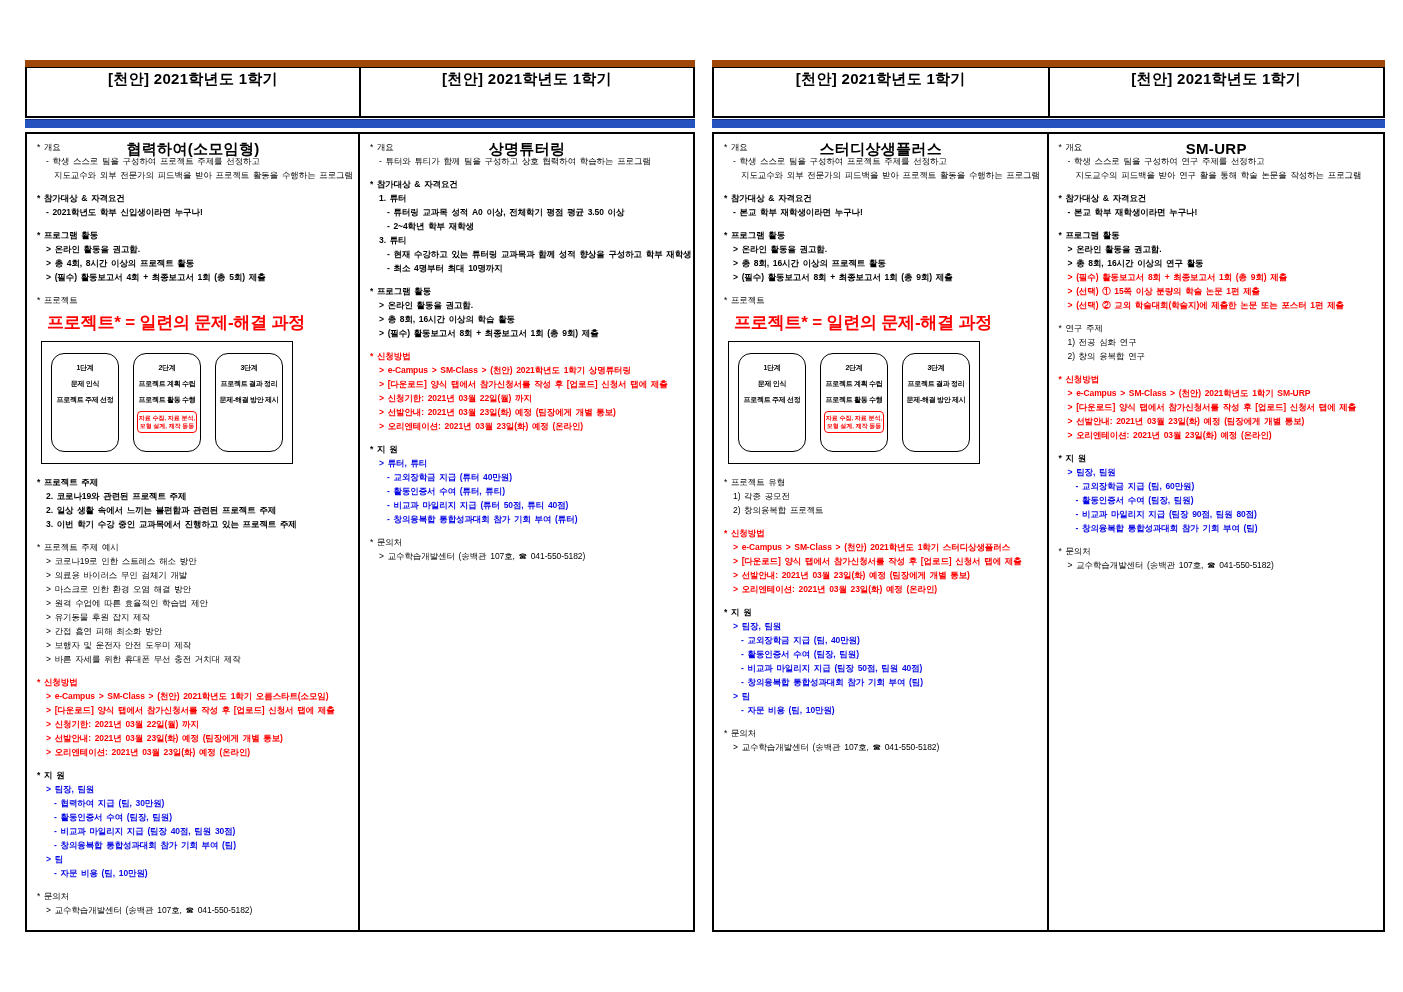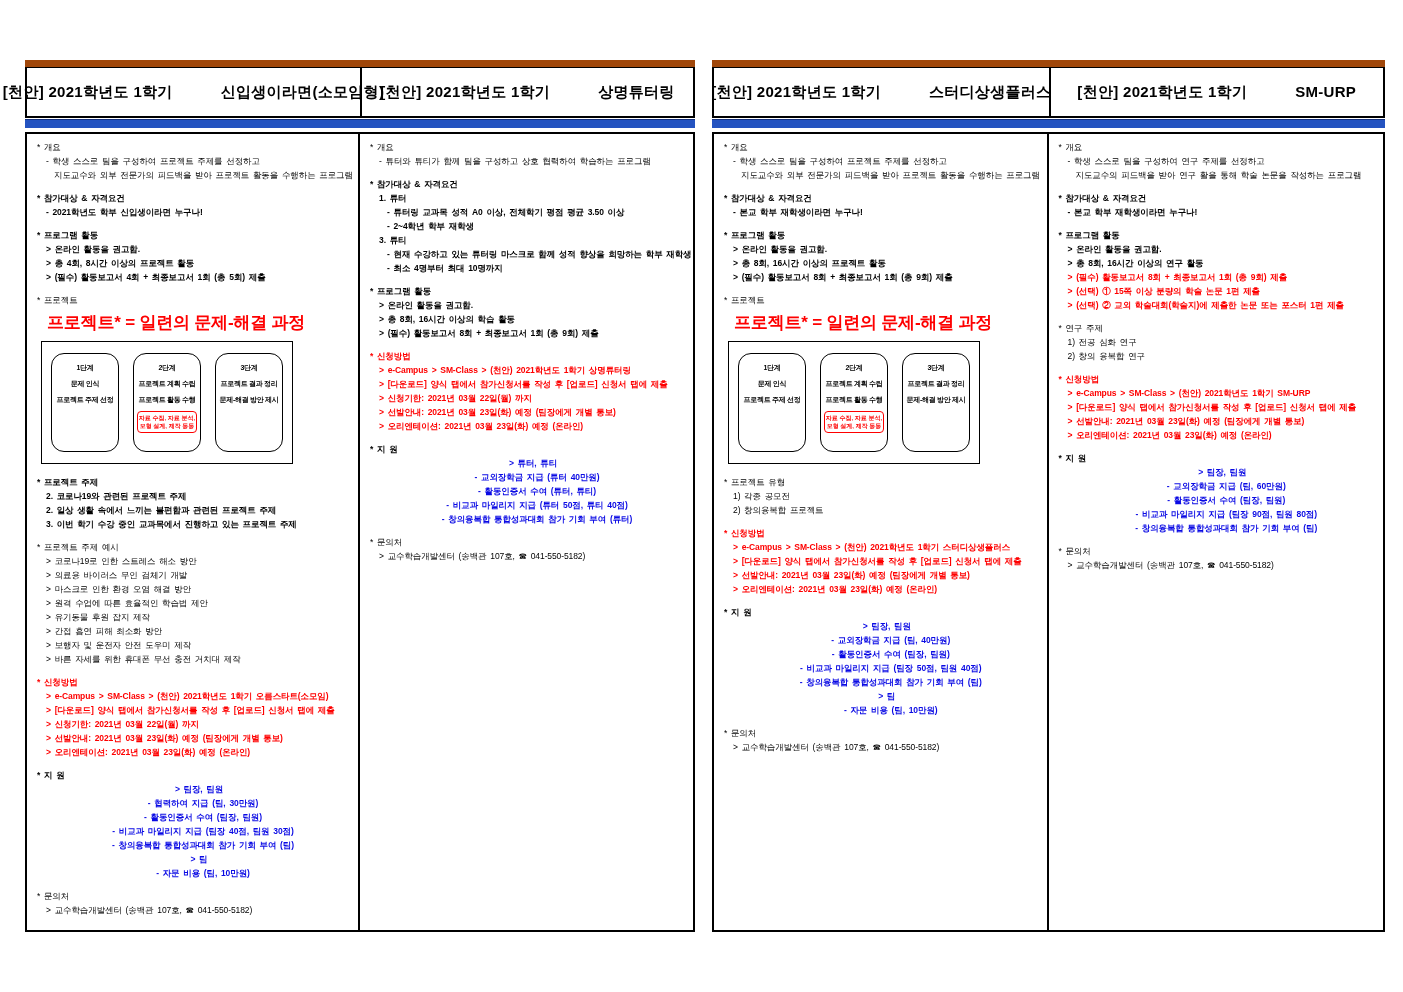--- a/index.html
+++ b/index.html
@@ -3,31 +3,31 @@
 <meta charset="utf-8">
 <style>
   html,body{margin:0;padding:0;background:#ffffff;}
   #canvas{position:relative;width:1403px;height:992px;background:#ffffff;overflow:hidden;
           font-family:"Liberation Sans", sans-serif;}
   .page{position:absolute;top:60px;}
   #page-0{left:25px;width:670px;}
   #page-1{left:712px;width:673px;}
   .topbar{height:7px;background:#A0470A;}
   .header-row{display:flex;border:2px solid #000;border-top:1px solid #000;height:48px;background:#fff;}
-  .hcell{width:50%;display:flex;flex-direction:row;justify-content:center;align-items:center;gap:48px;}
+  .hcell{width:50%;display:flex;flex-direction:column;justify-content:space-between;align-items:center;gap:48px;}
   .hcell:first-child{border-right:2px solid #000;}
   .htext{font-size:15px;font-weight:bold;color:#000;line-height:22px;letter-spacing:0.3px;white-space:nowrap;}
   .bluebar{height:8px;background:#2453C0;margin-top:1px;border-top:1px solid #16317e;}
   .body-row{display:flex;border:2px solid #000;height:796px;margin-top:4px;background:#fff;}
   .bcell{width:50%;padding:6px 6px 0 8px;overflow:hidden;box-sizing:border-box;}
   .bcell:first-child{border-right:2px solid #000;}
   .ln{font-size:8.5px;line-height:14px;color:#000;white-space:nowrap;word-spacing:1.5px;letter-spacing:-0.1px;}
   .b{font-weight:bold;}
   .red{color:#FE0000;}
-  .blue{color:#0A0AE4;text-align:center;}
+  .blue{color:#0A0AE4;}
   .i0{padding-left:2px;}
   .i1{padding-left:11px;}
   .i2{padding-left:19px;}
   .gap{height:9px;}
   
   .dg{margin:4px 0 2px 2px;}
   .dg-title{color:#FE0000;font-weight:bold;font-size:17px;margin:4px 0 7px 10px;letter-spacing:-0.2px;white-space:nowrap;}
   .dg-box{width:232px;border:1.5px solid #000;margin-left:4px;padding:11px 9px;display:flex;justify-content:space-between;background:#fff;}
   .dg-stage{border:1.5px solid #000;border-radius:13px;width:66px;height:88px;font-size:7px;font-weight:bold;
             text-align:center;padding-top:9px;box-sizing:content-box;color:#000;}
@@ -38,21 +38,21 @@
 </head>
 <body>
 
 <div id="canvas">
 
   <div class="page" id="page-0">
     <div class="topbar" style="background: rgb(160, 71, 10);"></div>
     <div class="header-row">
       <div class="hcell">
         <div class="htext">[천안] 2021학년도 1학기</div>
-        <div class="htext">신입생이라면(소모임형)</div>
+        <div class="htext">협력하여(소모임형)</div>
       </div>
       <div class="hcell">
         <div class="htext">[천안] 2021학년도 1학기</div>
         <div class="htext">상명튜터링</div>
       </div>
     </div>
     <div class="bluebar" style="background: rgb(36, 83, 192);"></div>
     <div class="body-row">
       <div class="bcell" id="body-0-0">
           <div class="ln i0">* 개요</div>
@@ -129,21 +129,21 @@
         </div>
       <div class="bcell" id="body-0-1">
           <div class="ln i0">* 개요</div>
           <div class="ln i1">- 튜터와 튜티가 함께 팀을 구성하고 상호 협력하여 학습하는 프로그램</div>
           <div class="gap"></div>
           <div class="ln b i0">* 참가대상 &amp; 자격요건</div>
           <div class="ln b i1">1. 튜터</div>
           <div class="ln b i2">- 튜터링 교과목 성적 A0 이상, 전체학기 평점 평균 3.50 이상</div>
           <div class="ln b i2">- 2~4학년 학부 재학생</div>
           <div class="ln b i1">3. 튜티</div>
-          <div class="ln b i2">- 현재 수강하고 있는 튜터링 마스크로 함께 성적 향상을 희망하는 학부 재학생</div>
+          <div class="ln b i2">- 현재 수강하고 있는 튜터링 교과목과 함께 성적 향상을 구성하고 학부 재학생</div>
           <div class="ln b i2">- 최소 4명부터 최대 10명까지</div>
           <div class="gap"></div>
           <div class="ln b i0">* 프로그램 활동</div>
           <div class="ln b i1">&gt; 온라인 활동을 권고함.</div>
           <div class="ln b i1">&gt; 총 8회, 16시간 이상의 학습 활동</div>
           <div class="ln b i1">&gt; (필수) 활동보고서 8회 + 최종보고서 1회 (총 9회) 제출</div>
           <div class="gap"></div>
           <div class="ln red b i0">* 신청방법</div>
           <div class="ln red b i1">&gt; e-Campus &gt; SM-Class &gt; (천안) 2021학년도 1학기 상명튜터링</div>
           <div class="ln red b i1">&gt; [다운로드] 양식 탭에서 참가신청서를 작성 후 [업로드] 신청서 탭에 제출</div>

